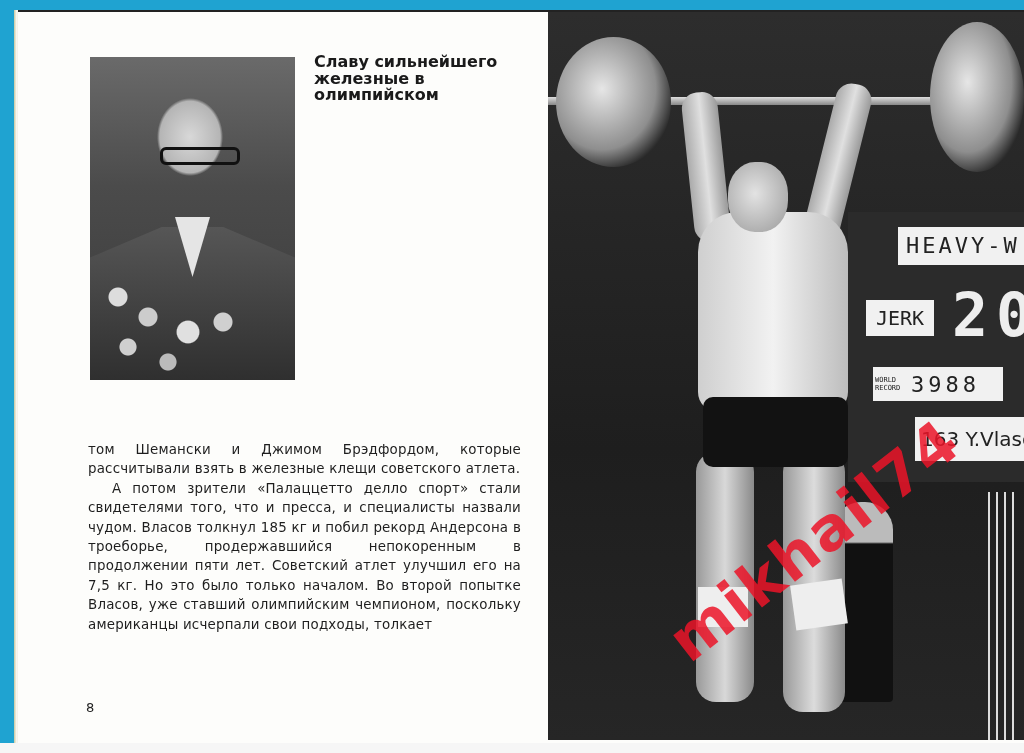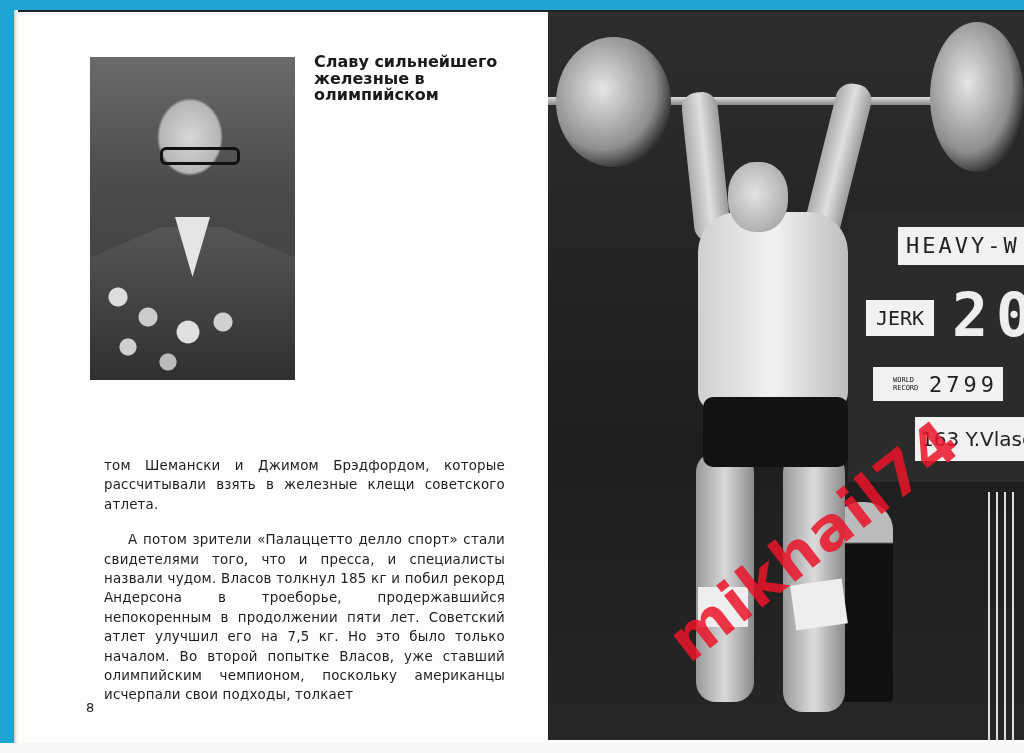--- a/index.html
+++ b/index.html
@@ -40,21 +40,21 @@
                  radial-gradient(circle 9px at 70px 85px,#bbb 90%,transparent); }
     .caption {
       position:absolute; left:314px; top:54px; width:210px;
       font-size:16px; font-weight:bold; line-height:16.5px; color:#1a1a1a;
     }
     .body-text {
       position:absolute; left:88px; top:440px; width:433px;
       font-size:13.4px; line-height:19.4px; color:#1e1e1e;
       text-align:justify; letter-spacing:0.2px;
     }
-    .body-text p { margin:16px; text-indent:0; }
+    .body-text p { margin:0; text-indent:0; }
     .body-text p.ind { text-indent:24px; }
     .page-number { position:absolute; left:86px; top:700px; font-size:13px; color:#222; }
     .photo {
       position:absolute; left:548px; top:12px; width:544px; height:728px;
       background:
         radial-gradient(ellipse 60px 320px at 760px 470px, transparent 0, transparent 100%),
         linear-gradient(180deg,#2d2d2d 0%,#1e1e1e 60%,#262626 100%);
       overflow:hidden;
     }
     .plate { position:absolute; border-radius:50%; background:radial-gradient(ellipse at 40% 40%,#e6e6e6,#8e8e8e 55%,#2a2a2a 75%); }
@@ -68,21 +68,21 @@
     .lifter-arm-r { position:absolute; left:272px; top:70px; width:36px; height:160px; background:linear-gradient(90deg,#aaa,#e0e0e0,#999); border-radius:16px; transform:rotate(14deg); }
     .lifter-head { position:absolute; left:180px; top:150px; width:60px; height:70px; background:radial-gradient(ellipse at 45% 45%,#e3e3e3,#9a9a9a); border-radius:45%; }
     .sock-l { position:absolute; left:150px; top:575px; width:50px; height:40px; background:#eee; }
     .sock-r { position:absolute; left:245px; top:570px; width:52px; height:45px; background:#eee; transform:rotate(-8deg); }
     .scoreboard { position:absolute; left:300px; top:200px; width:176px; height:270px; background:#2b2b2b; }
     .sign { position:absolute; background:#f1f1f1; color:#222; font-family:"DejaVu Sans Mono", monospace; white-space:nowrap; overflow:hidden; }
     .sign-heavy { left:350px; top:215px; width:126px; height:38px; font-size:22px; line-height:38px; padding-left:8px; letter-spacing:3px; }
     .sign-jerk { left:318px; top:288px; width:68px; height:36px; font-size:20px; line-height:36px; text-align:center; }
     .digits { position:absolute; left:404px; top:268px; font-family:"DejaVu Sans Mono", monospace; font-size:60px; font-weight:bold; color:#eee; line-height:70px; letter-spacing:8px; }
     .sign-record { left:325px; top:355px; width:130px; height:34px; display:flex; align-items:center; }
-    .sign-record .lbl { font-size:7px; line-height:8px; width:36px; padding-left:20px; }
+    .sign-record .lbl { font-size:7px; line-height:8px; width:36px; padding-left:2px; }
     .sign-record .val { font-size:22px; letter-spacing:4px; }
     .sign-name { left:367px; top:405px; width:109px; height:44px; font-family:"DejaVu Sans", sans-serif; font-size:20px; line-height:44px; padding-left:6px; }
     .judge { position:absolute; left:285px; top:490px; width:60px; height:200px; background:linear-gradient(180deg,#bbb 0,#bbb 20%,#111 21%); border-radius:28px 28px 4px 4px; }
     .poles { position:absolute; left:440px; top:480px; width:30px; height:248px;
       background:repeating-linear-gradient(90deg,#ddd 0 2px,transparent 2px 8px); }
     .watermark {
       position:absolute; left:655px; top:620px;
       font-family:"DejaVu Sans", sans-serif; font-weight:bold; font-size:60px;
       color:rgba(235,20,40,0.85); transform:rotate(-38deg); transform-origin:left top;
       letter-spacing:2px; white-space:nowrap;
@@ -120,21 +120,21 @@
   <div class="plate" style="left:382px;top:10px;width:94px;height:150px;"></div>
   <div class="scoreboard"></div>
   <div class="sign sign-heavy">HEAVY-W</div>
   <div class="sign sign-jerk">JERK</div>
   <div class="digits">20</div>
   <div class="sign sign-record">
     <div class="lbl">
       <div>WORLD</div>
       <div>RECORD</div>
     </div>
-    <div class="val">2799</div>
+    <div class="val">3988</div>
   </div>
   <div class="sign sign-name">163 Y.Vlasov</div>
   <div class="judge"></div>
   <div class="poles"></div>
   <div class="lifter-arm-l"></div>
   <div class="lifter-arm-r"></div>
   <div class="lifter-torso"></div>
   <div class="lifter-head"></div>
   <div class="lifter-leg-l"></div>
   <div class="lifter-leg-r"></div>

